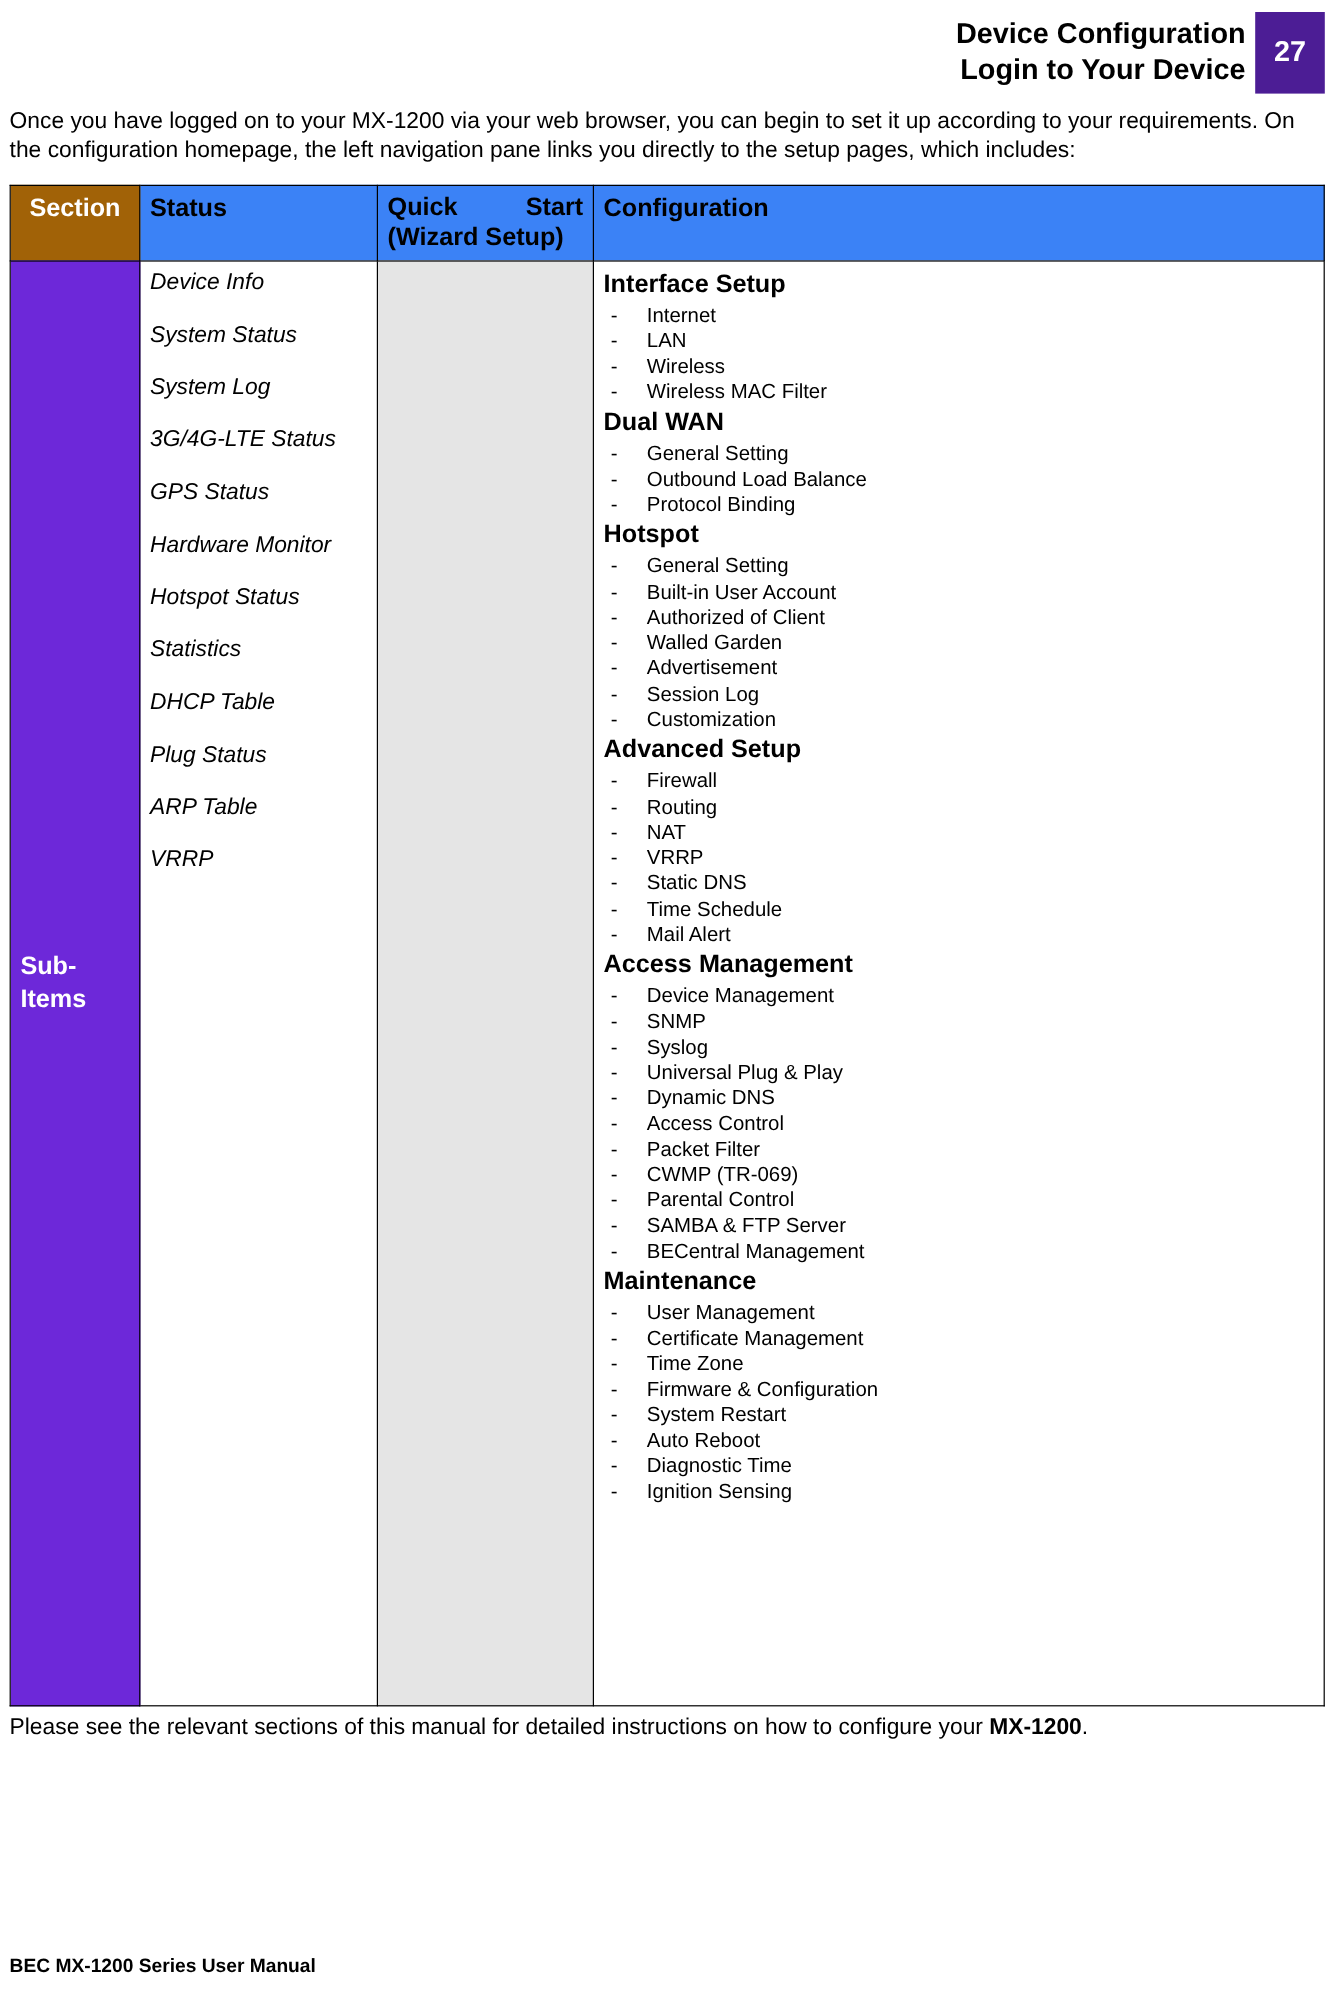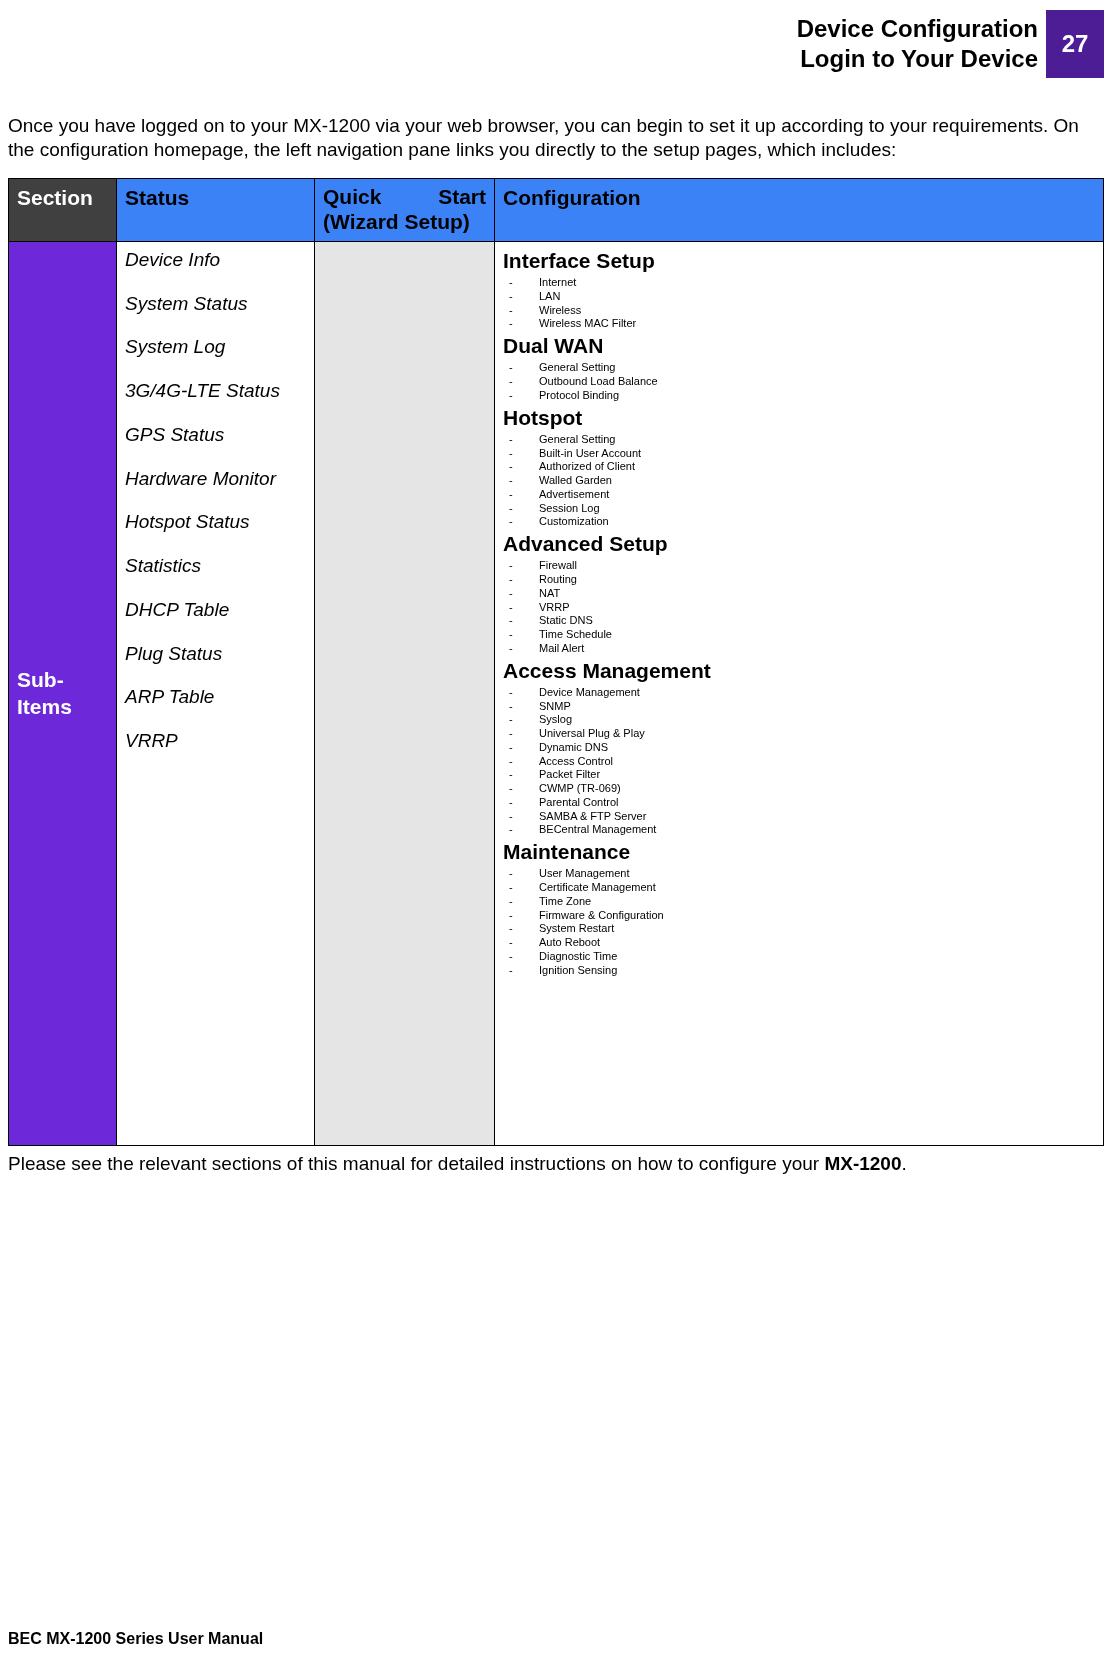--- a/index.html
+++ b/index.html
@@ -15,21 +15,21 @@
     width: 1112px;
     min-height: 1677px;
     position: relative;
     box-sizing: border-box;
     padding: 10px 8px 40px 8px;
   }
   .header-row {
     display: flex;
     justify-content: flex-end;
     align-items: stretch;
-    margin-bottom: 36px;
+    margin-bottom: 12px;
   }
   .header-title {
     font-weight: bold;
     font-size: 24px;
     text-align: right;
     line-height: 1.25;
     padding: 4px 8px 4px 0;
   }
   .header-page {
     background: #4c1d95;
@@ -52,25 +52,25 @@
   table.main td, table.main th {
     border: 1px solid #000;
     vertical-align: top;
     padding: 6px 8px;
   }
   table.main col.c1 { width: 108px; }
   table.main col.c2 { width: 198px; }
   table.main col.c3 { width: 180px; }
   table.main col.c4 { width: auto; }
   .th-dark {
-    background: #404040;
+    background: #a16207;
     color: #fff;
     font-weight: bold;
     font-size: 21px;
-    text-align: left;
+    text-align: center;
   }
   .th-light {
     background: #3b82f6;
     color: #000;
     font-weight: bold;
     font-size: 21px;
     text-align: left;
   }
   .th-qs {
     display: flex;
@@ -96,21 +96,21 @@
     font-weight: bold;
     margin: 0 0 2px 0;
   }
   .cfg .group + h3 {
     margin-top: 2px;
   }
   .cfg .group {
     margin-bottom: 2px;
   }
   .cfg .item {
-    font-size: 11px;
+    font-size: 17px;
     line-height: 1.25;
     padding-left: 36px;
     position: relative;
   }
   .cfg .item::before {
     content: "-";
     position: absolute;
     left: 6px;
   }
   .outro { margin-top: 6px; }

